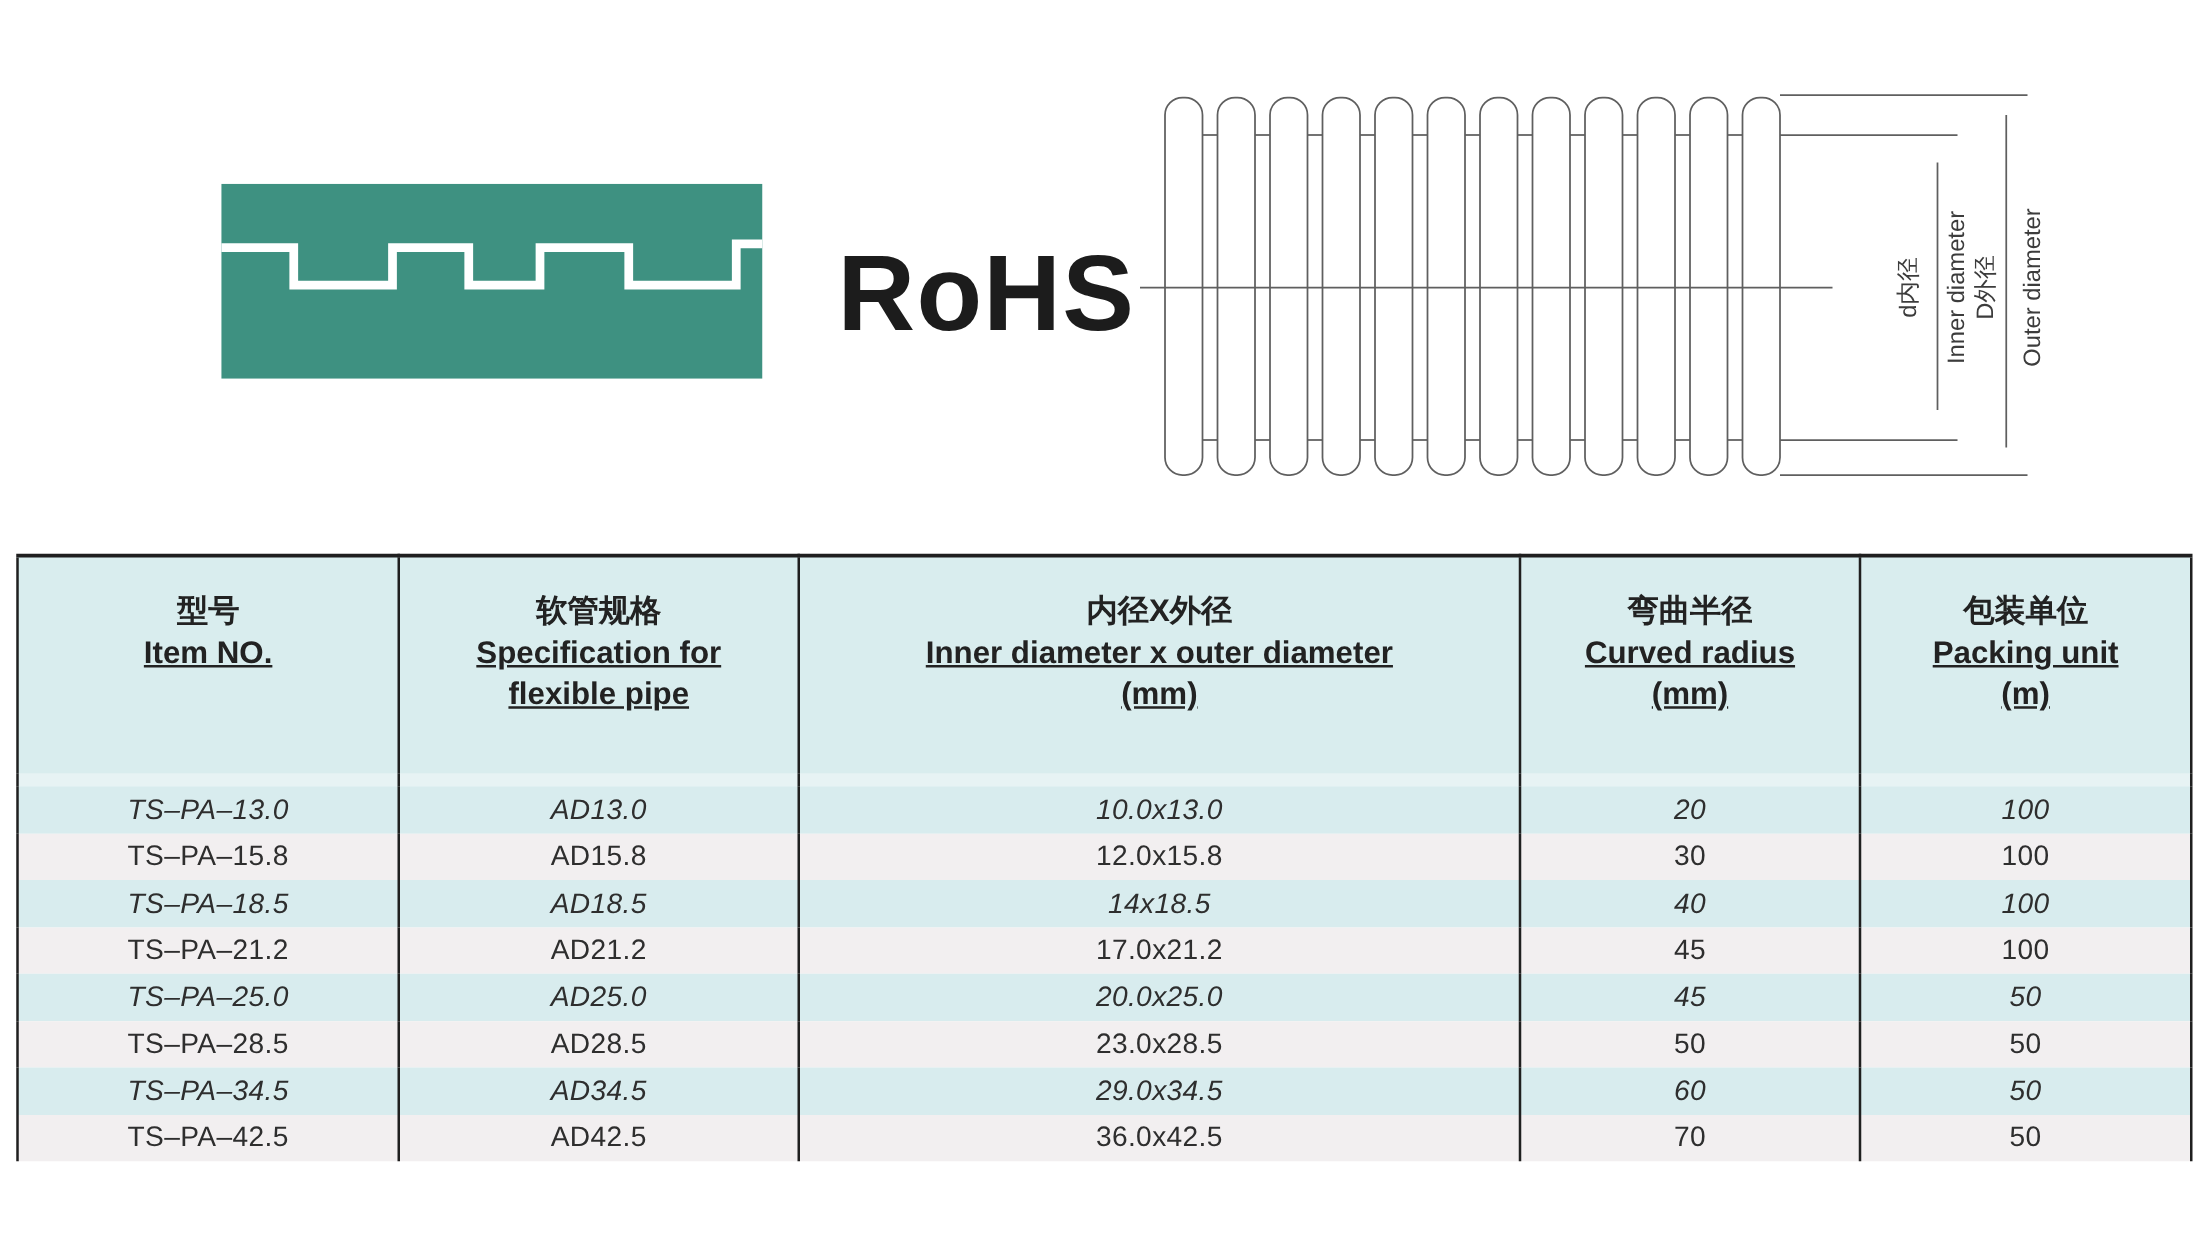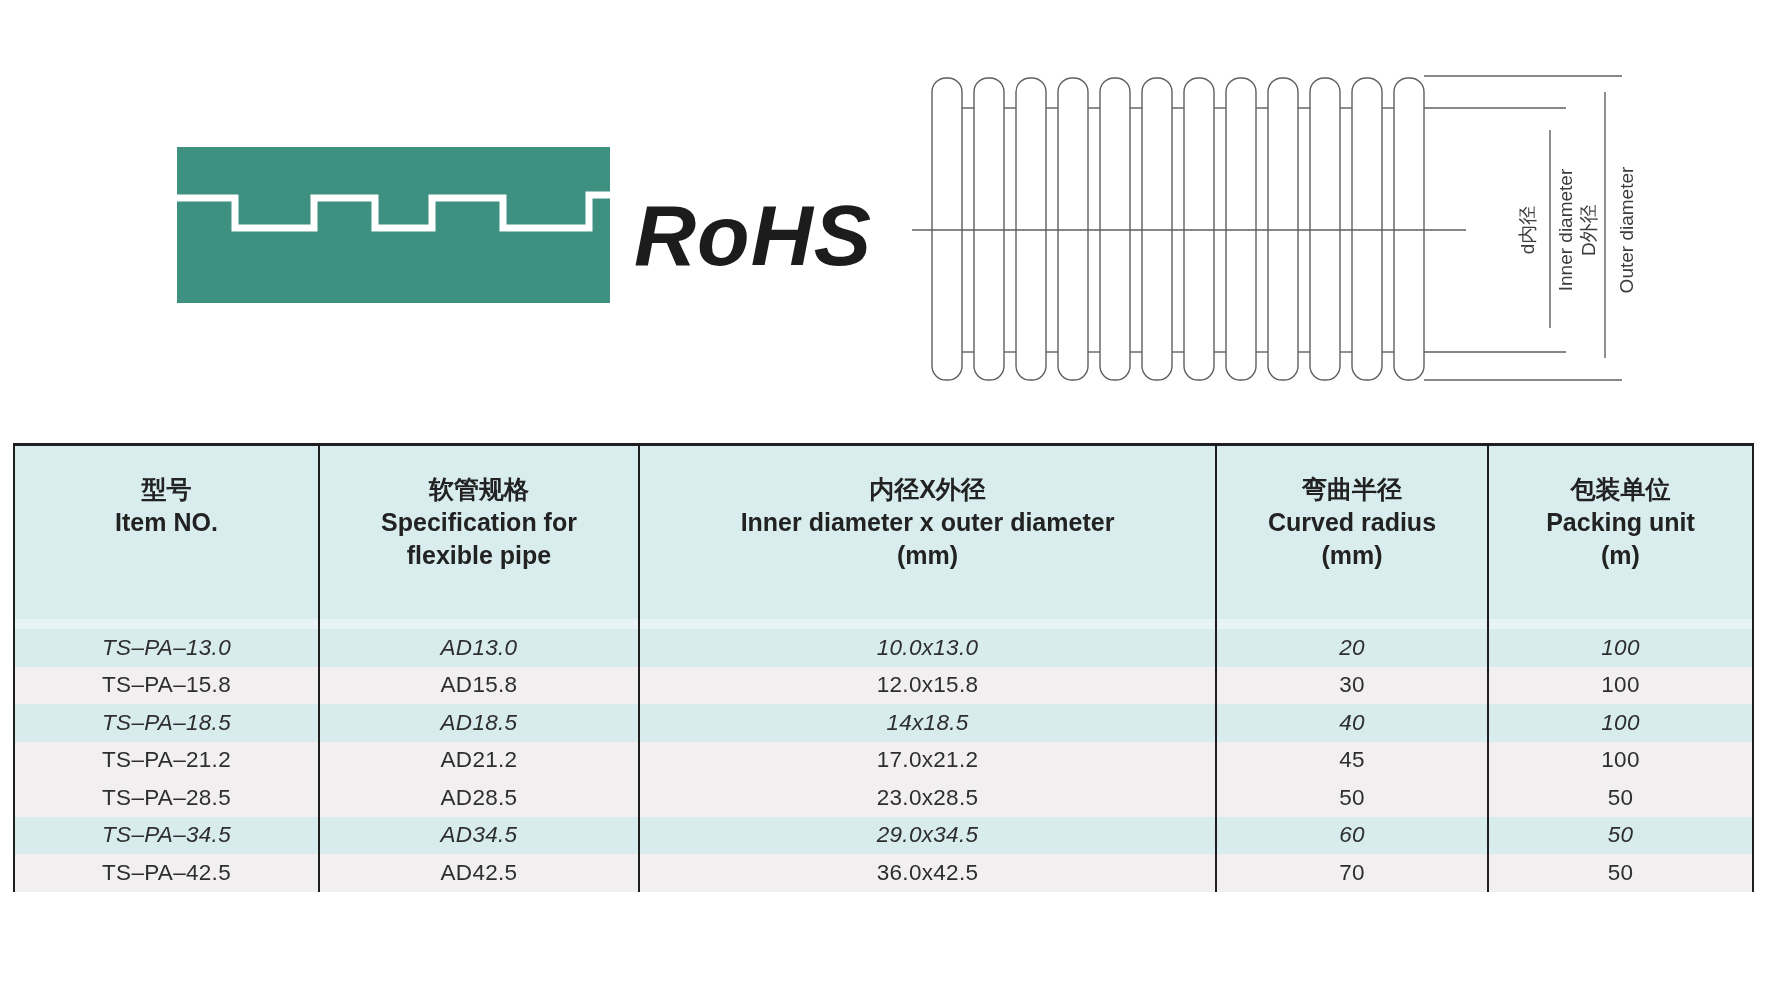--- a/index.html
+++ b/index.html
@@ -8,24 +8,23 @@
     background:#ffffff;
     font-family:"Liberation Sans","DejaVu Sans",sans-serif;
     color:var(--text,#2e2e2e);
     -webkit-font-smoothing:antialiased;
   }
   
   .logo{position:absolute;left:177px;top:147px;width:433px;height:156px;}
   .logo svg{display:block;width:100%;height:100%;}
   
   .rohs{
-    position:absolute;left:634px;top:192px;
+    position:absolute;left:670px;top:192px;
     font-size:86px;font-weight:bold;letter-spacing:1px;color:#1c1c1c;
     line-height:1;
-    font-style:italic;
   }
   
   .diagram-svg{position:absolute;left:900px;top:60px;}
   .vlabel{
     position:absolute;width:220px;height:26px;line-height:26px;
     text-align:center;font-size:19px;color:#3c3c3c;
     transform:rotate(-90deg);transform-origin:center center;
     white-space:nowrap;
   }
   
@@ -39,21 +38,21 @@
   table.spec th, table.spec td{
     border-left:2px solid var(--border,#222);
     padding:0;text-align:center;vertical-align:middle;
   }
   table.spec th:first-child, table.spec td:first-child{border-left:none;}
   table.spec thead tr.head-main th{
     height:146px;background:var(--header-bg,#d9edee);
     vertical-align:top;padding-top:27px;
     font-size:25px;font-weight:bold;line-height:33px;color:#222;
   }
-  table.spec thead tr.head-main .en{white-space:pre-line;}
+  table.spec thead tr.head-main .en{white-space:pre-line;text-decoration:underline;}
   table.spec thead tr.head-spacer td{height:10px;background:var(--spacer-bg,#e7f3f4);}
   table.spec tbody td{
     height:37.5px;font-size:22.5px;letter-spacing:.3px;color:#2e2e2e;
   }
   table.spec tbody tr.light td{background:var(--row-light,#f2eff0);}
   table.spec tbody tr.teal  td{background:var(--row-teal,#d8ecee);font-style:italic;}
 </style>
 </head>
 <body style="--logo-green: #3e9181; --header-bg: #d9edee; --spacer-bg: #e7f3f4; --row-light: #f2eff0; --row-teal: #d8ecee; --border: #1f1f1f; --text: #2e2e2e;">
 
@@ -182,20 +181,27 @@
         <td>40</td>
         <td>100</td>
       </tr>
       <tr class="light">
         <td>TS–PA–21.2</td>
         <td>AD21.2</td>
         <td>17.0x21.2</td>
         <td>45</td>
         <td>100</td>
       </tr>
+      <tr class="teal">
+        <td>TS–PA–25.0</td>
+        <td>AD25.0</td>
+        <td>20.0x25.0</td>
+        <td>45</td>
+        <td>50</td>
+      </tr>
       <tr class="light">
         <td>TS–PA–28.5</td>
         <td>AD28.5</td>
         <td>23.0x28.5</td>
         <td>50</td>
         <td>50</td>
       </tr>
       <tr class="teal">
         <td>TS–PA–34.5</td>
         <td>AD34.5</td>

